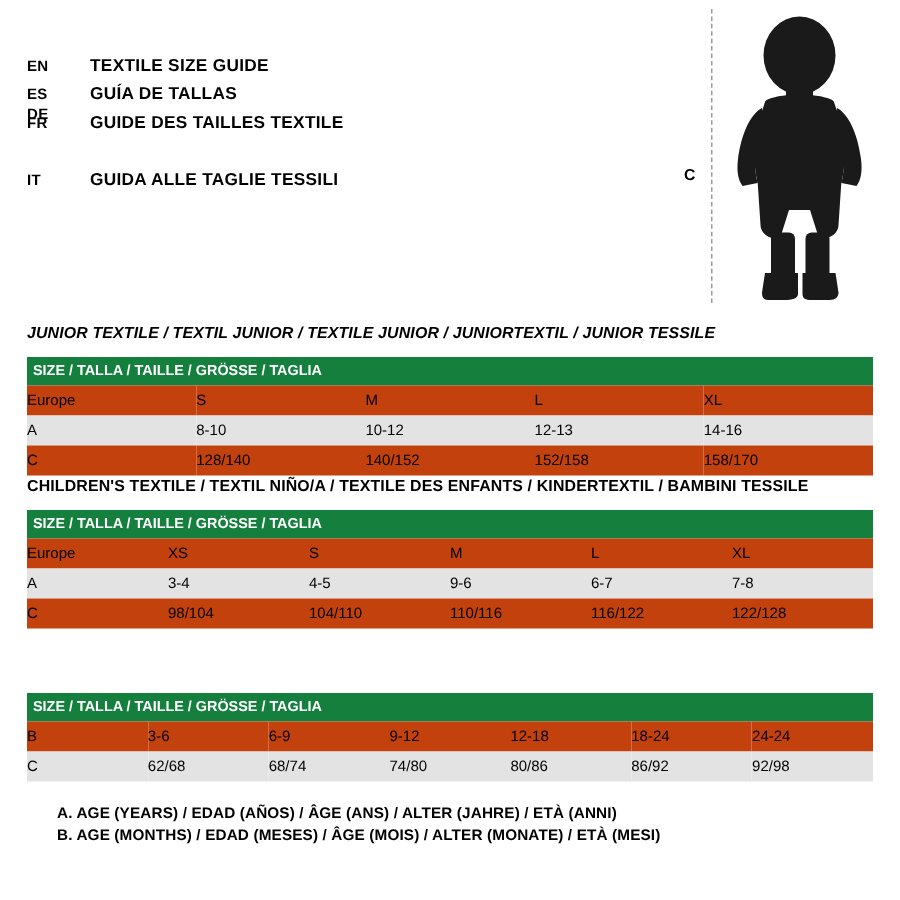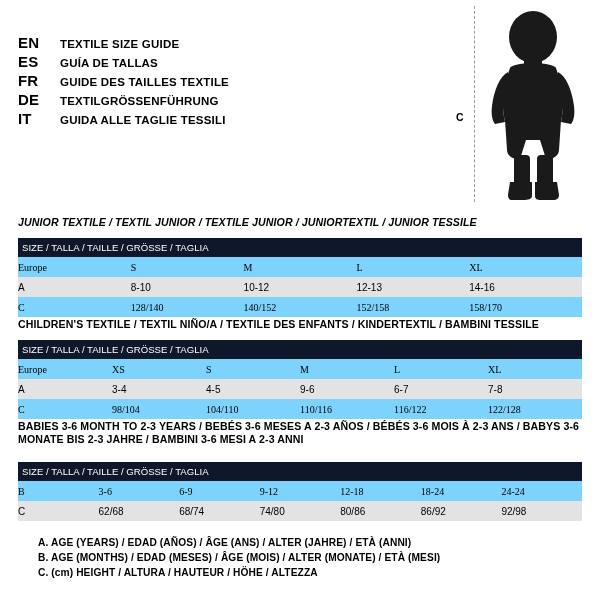--- a/index.html
+++ b/index.html
@@ -30,21 +30,21 @@
     width: 420px;
   }
   .lang-row {
     display: flex;
     align-items: baseline;
     margin-bottom: 2px;
     height: 17px;
   }
   .lang-code {
     width: 42px;
-    font-size: 15px;
+    font-size: 10px;
     font-weight: bold;
     letter-spacing: 0.2px;
   }
   .lang-title {
     font-size: 11.5px;
     font-weight: bold;
     letter-spacing: 0.2px;
     margin-top: 24px;
   }
 
@@ -91,33 +91,32 @@
     width: 564px;
     table-layout: fixed;
   }
   table.size-table td {
     font-size: 10px;
     padding: 2px 0 2px 0;
     vertical-align: middle;
     height: 16px;
   }
   tr.head-row td {
-    background: #0f172a;
+    background: #15803d;
     color: #ffffff;
-    font-weight: normal;
+    font-weight: bold;
     font-size: 9.6px;
     padding-left: 4px;
     height: 15px;
   }
   tr.shade td {
     background: #e3e3e3;
   }
   tr.plain td {
-    background: #7dd3fc;
-    font-family: Liberation Serif, serif;
+    background: #c2410c;
   }
   td.label-col {
     padding-left: 4px;
     width: 90px;
   }
 
   
   #junior-title   { position: absolute; left: 18px; top: 216px; font-style: italic; }
   #junior-table   { position: absolute; left: 18px; top: 238px; }
   #children-title { position: absolute; left: 18px; top: 318px; }
@@ -146,21 +145,20 @@
     <div class="lang-row">
       <span class="lang-code">ES</span>
       <span class="lang-title">GUÍA DE TALLAS</span>
     </div>
     <div class="lang-row">
       <span class="lang-code">FR</span>
       <span class="lang-title">GUIDE DES TAILLES TEXTILE</span>
     </div>
     <div class="lang-row">
       <span class="lang-code">DE</span>
-      <span class="lang-title">TEXTILGRÖSSENFÜHRUNG</span>
     </div>
     <div class="lang-row">
       <span class="lang-code">IT</span>
       <span class="lang-title">GUIDA ALLE TAGLIE TESSILI</span>
     </div>
   </div>
 
   <div class="figure-area">
     <div class="dash-line"></div>
     <div class="c-label">C</div>
@@ -248,21 +246,20 @@
       <td class="label-col">C</td>
       <td>98/104</td>
       <td>104/110</td>
       <td>110/116</td>
       <td>116/122</td>
       <td>122/128</td>
     </tr>
   </tbody>
     </table>
 
-  <div class="section-title" id="babies-title">BABIES 3-6 MONTH TO 2-3 YEARS / BEBÉS 3-6 MESES A 2-3 AÑOS / BÉBÉS 3-6 MOIS À 2-3 ANS / BABYS 3-6 MONATE BIS 2-3 JAHRE / BAMBINI 3-6 MESI A 2-3 ANNI</div>
   <table class="size-table" id="babies-table">
     <tbody>
         <tr class="head-row">
       <td colspan="7">SIZE / TALLA / TAILLE / GRÖSSE / TAGLIA</td>
     </tr>
     <tr class="plain">
       <td class="label-col">B</td>
       <td>3-6</td>
       <td>6-9</td>
       <td>9-12</td>
@@ -278,16 +275,15 @@
       <td>80/86</td>
       <td>86/92</td>
       <td>92/98</td>
     </tr>
   </tbody>
     </table>
 
   <div id="legend">
     <div class="legend-line">A. AGE (YEARS) / EDAD (AÑOS) / ÂGE (ANS) / ALTER (JAHRE) / ETÀ (ANNI)</div>
     <div class="legend-line">B. AGE (MONTHS) / EDAD (MESES) / ÂGE (MOIS) / ALTER (MONATE) / ETÀ (MESI)</div>
-    <div class="legend-line">C. (cm) HEIGHT / ALTURA / HAUTEUR / HÖHE / ALTEZZA</div>
   </div>
 
 </div>
 
 </body></html>

